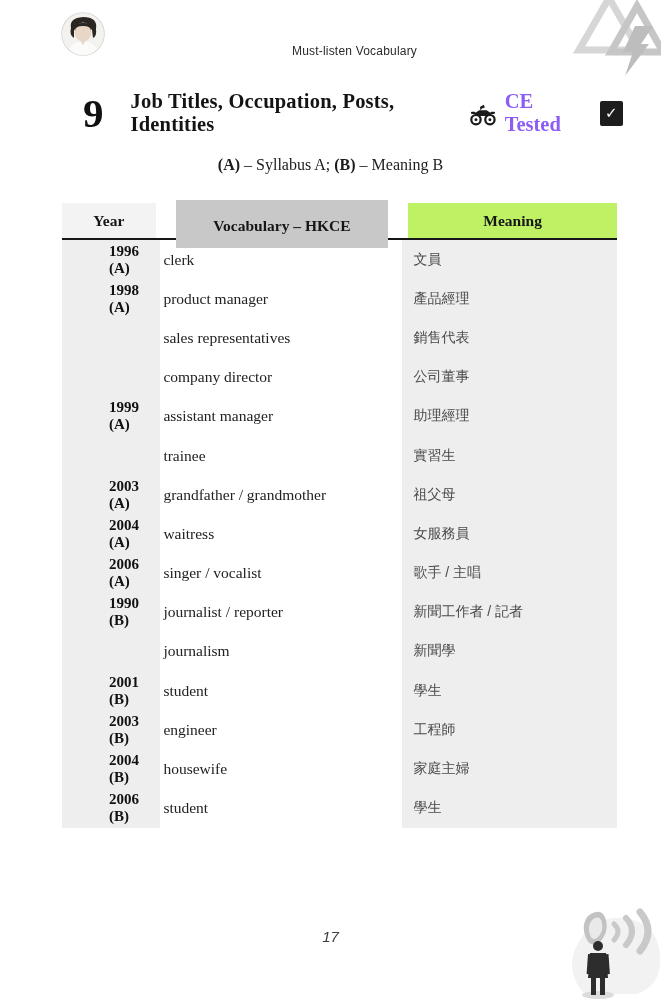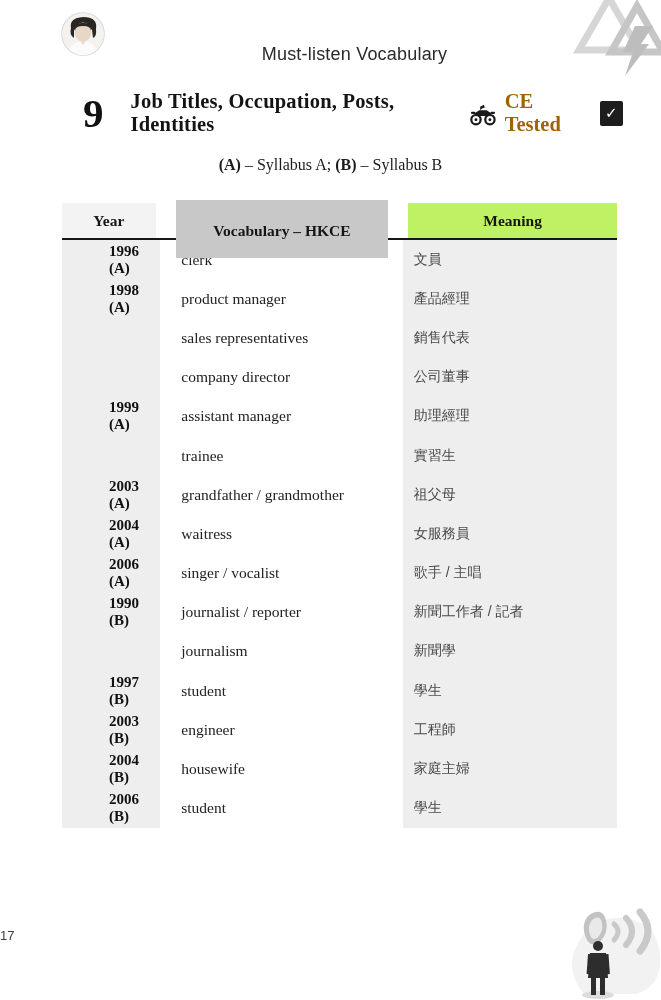--- a/index.html
+++ b/index.html
@@ -7,37 +7,37 @@
   .page {
     position:relative; width:661px; height:1000px; margin:0 auto;
     background:#ffffff; overflow:hidden;
     font-family:"Liberation Serif", serif; color:#1c1c1c;
   }
 
   
   .avatar { position:absolute; left:61px; top:12px; width:44px; height:44px; }
   .header-title {
     position:absolute; top:44px; left:48px; right:0; text-align:center;
-    font-family:"Liberation Sans", sans-serif; font-size:18px; color:#2b2b2b;
+    font-family:"Liberation Sans", sans-serif; font-size:12px; color:#2b2b2b;
     letter-spacing:.2px;
   }
   .corner-logo { position:absolute; top:-4px; right:-12px; width:108px; height:84px; }
 
   
   .title-row {
     position:absolute; left:83px; top:92px; width:540px; height:42px;
     display:flex; align-items:center;
   }
   .unit-number {
     font-size:41px; font-weight:bold; line-height:38px; color:#111;
     margin-right:15px; letter-spacing:-1px;
   }
   .unit-title { font-size:20.5px; font-weight:bold; color:#141414; letter-spacing:.2px;margin-left:13px; }
   .moto-icon { width:30px; height:24px; margin:4px 8px 0 10px; }
-  .tested-label { font-size:20.5px; font-weight:bold; color:#a16207; }
+  .tested-label { font-size:20.5px; font-weight:bold; color:#8b5cf6; }
   .tested-checkbox {
     width:25px; height:25px; margin-left:12px; border-radius:2px;
     background:#1d1d1d; color:#ffffff; display:flex; align-items:center; justify-content:center;
     font-size:15px; font-weight:bold; font-family:"DejaVu Sans", sans-serif;
   }
 
   
   .syllabus-note {
     position:absolute; top:156px; left:0; width:100%; text-align:center;
     font-size:16px; color:#1c1c1c; white-space:pre-wrap;
@@ -45,42 +45,42 @@
   .syllabus-note .b { font-weight:bold; }
 
   
   .vocab-table { position:absolute; left:62px; top:203px; width:555px; }
   .thead {
     display:flex; height:37px; border-bottom:2.5px solid #161616; overflow:visible;gap:20px;
   }
   .th { display:flex; align-items:center; justify-content:center;
         font-weight:bold; font-size:15.5px; color:#161616; }
   .th.year    { width:101px; background:#f3f3f3; }
-  .th.vocab   { width:229px; background:#c8c8c8; height:58px; position:relative; top:-3px; padding-top:3px; }
+  .th.vocab   { width:229px; background:#c8c8c8; height:48px; position:relative; top:-3px; padding-top:3px; }
   .th.meaning { width:225px; background:#bef264; }
 
   .tbody .tr { display:flex; height:39.2px; }
   .td { display:flex; align-items:center; }
   .td.year {
     width:101px; background:#eeeeee; justify-content:center;
     font-weight:bold; font-size:15px; color:#111;padding-left:47px;
   }
   .td.vocab {
-    width:229px; background:#ffffff; padding-left:21px;
+    width:229px; background:#ffffff; padding-left:3px;
     font-size:15.5px; color:#222;
   }
   .td.meaning {
     width:225px; background:#eeeeee; padding-left:11px;
     font-family:"Liberation Sans", sans-serif; font-size:14px; color:#4a4a4a;margin-left:24px;
   }
 
   
   .page-number {
-    position:absolute; top:928px; left:0; width:100%; text-align:left;
-    font-family:"Liberation Sans", sans-serif; font-size:13px; color:#3d3d3d;
+    position:absolute; top:928px; left:0; width:100%; text-align:center;
+    font-family:"Liberation Sans", sans-serif; font-size:15px; color:#3d3d3d;font-style:italic;
   }
   .listen-art { position:absolute; right:0; bottom:0; width:95px; height:102px; }
 </style>
 </head>
 <body>
 
 <div class="page">
 
   <svg class="avatar" viewBox="0 0 44 44">
     <circle cx="22" cy="22" r="21" fill="#ffffff" stroke="#d4d4d4" stroke-width="1.5"></circle>
@@ -117,21 +117,21 @@
       <path d="M12 7 L12 3 L16 1 L17 4 L14 5 Z" fill="#1a1a1a"></path>
       <rect x="2" y="8.5" width="5" height="2.4" rx="1.2" fill="#1a1a1a"></rect>
       <rect x="23" y="8.5" width="5" height="2.4" rx="1.2" fill="#1a1a1a"></rect>
     </svg>
     <span class="tested-label">CE Tested</span>
     <span class="tested-checkbox">
       <span>✓</span>
     </span>
   </div>
 
-  <div class="syllabus-note"><span class="b">(A)</span><span> – Syllabus A; </span><span class="b">(B)</span><span> – Syllabus B</span></div>
+  <div class="syllabus-note"><span class="b">(A)</span><span> – Syllabus A; </span><span class="b">(B)</span><span> – Meaning B</span></div>
 
   <div class="vocab-table">
     <div class="thead">
       <div class="th year">Year</div>
       <div class="th vocab">Vocabulary – HKCE</div>
       <div class="th meaning">Meaning</div>
     </div>
     <div class="tbody">
     <div class="tr">
       <div class="td year">1996 (A)</div>
@@ -193,21 +193,21 @@
       <div class="td meaning">新聞工作者 / 記者</div>
     </div>
 
     <div class="tr">
       <div class="td year"></div>
       <div class="td vocab">journalism</div>
       <div class="td meaning">新聞學</div>
     </div>
 
     <div class="tr">
-      <div class="td year">1997 (B)</div>
+      <div class="td year">2001 (B)</div>
       <div class="td vocab">student</div>
       <div class="td meaning">學生</div>
     </div>
 
     <div class="tr">
       <div class="td year">2003 (B)</div>
       <div class="td vocab">engineer</div>
       <div class="td meaning">工程師</div>
     </div>
 

